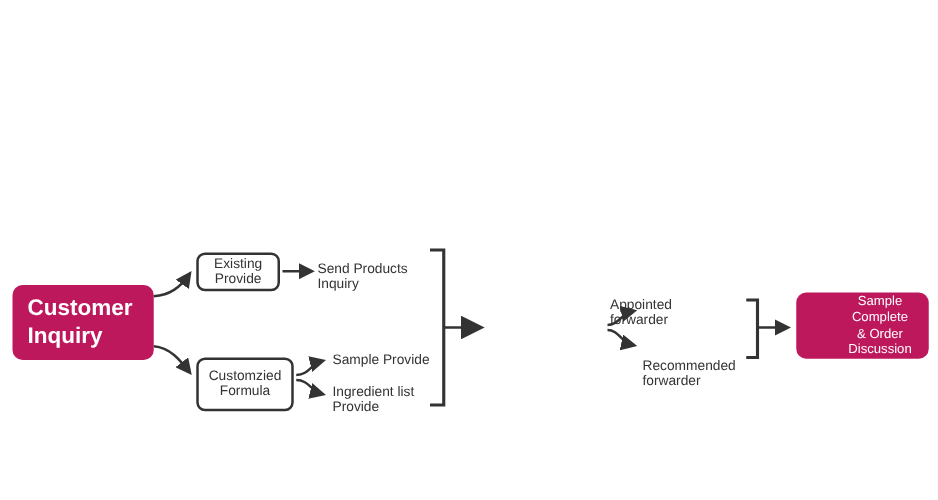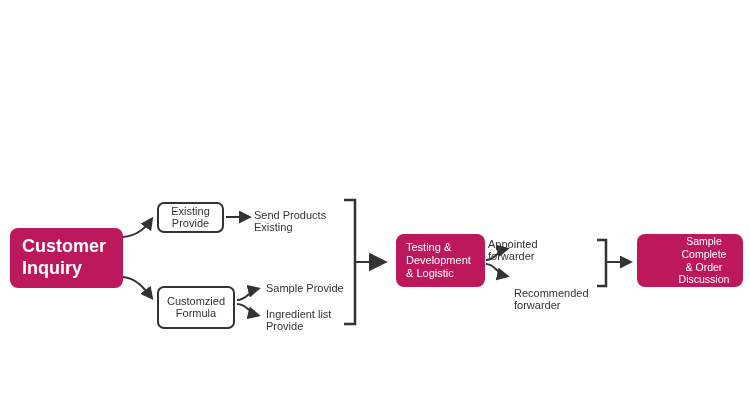--- a/index.html
+++ b/index.html
@@ -84,32 +84,27 @@
     <span>Existing
 Provide</span>
   </div>
 
   <div class="outline-box node-customized">
     <span>Customzied
 Formula</span>
   </div>
 
   <div class="flow-label lbl-send">Send Products
-Existing</div>
+Inquiry</div>
 
   <div class="flow-label lbl-sample">Sample Provide</div>
 
   <div class="flow-label lbl-ingredient">Ingredient list
 Provide</div>
 
-  <div class="dark-box node-testing">
-    <span>Testing &amp;
-Development
-&amp; Logistic</span>
-  </div>
 
   <div class="flow-label lbl-appointed">Appointed
 forwarder</div>
 
   <div class="flow-label lbl-recommended">Recommended
 forwarder</div>
 
   <div class="dark-box node-complete">
     <span>Sample Complete
 &amp; Order Discussion</span>

